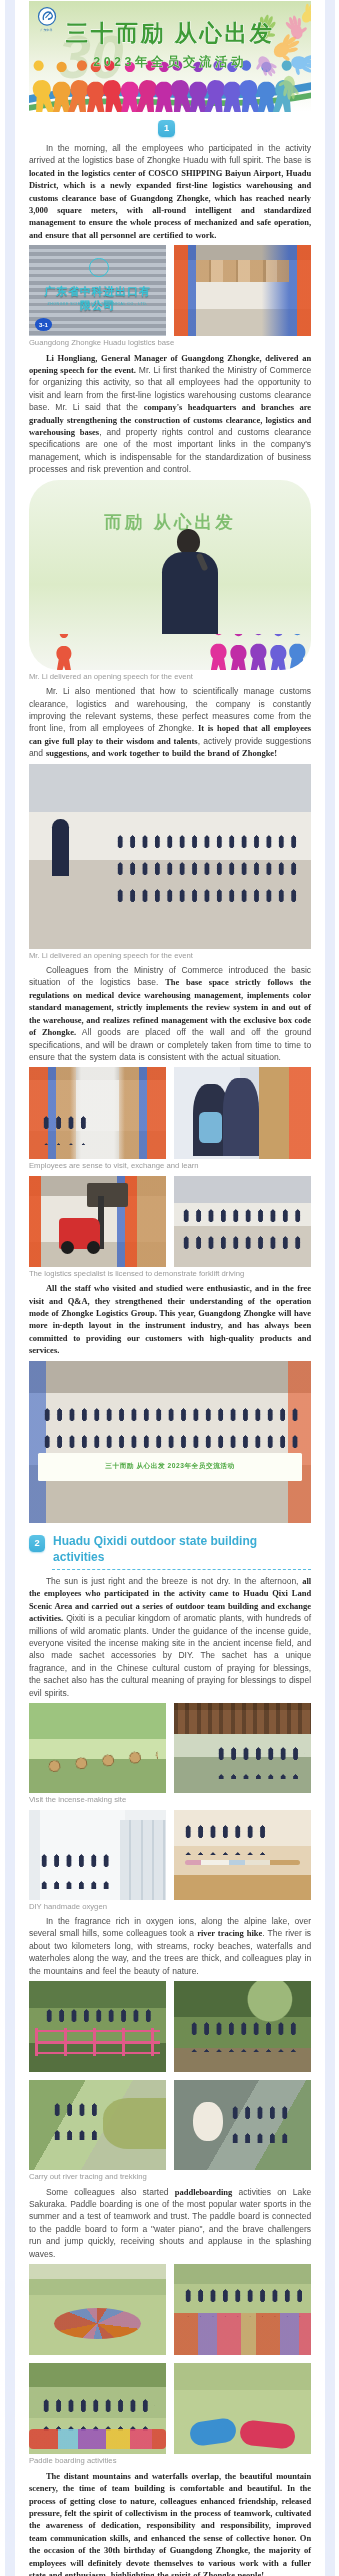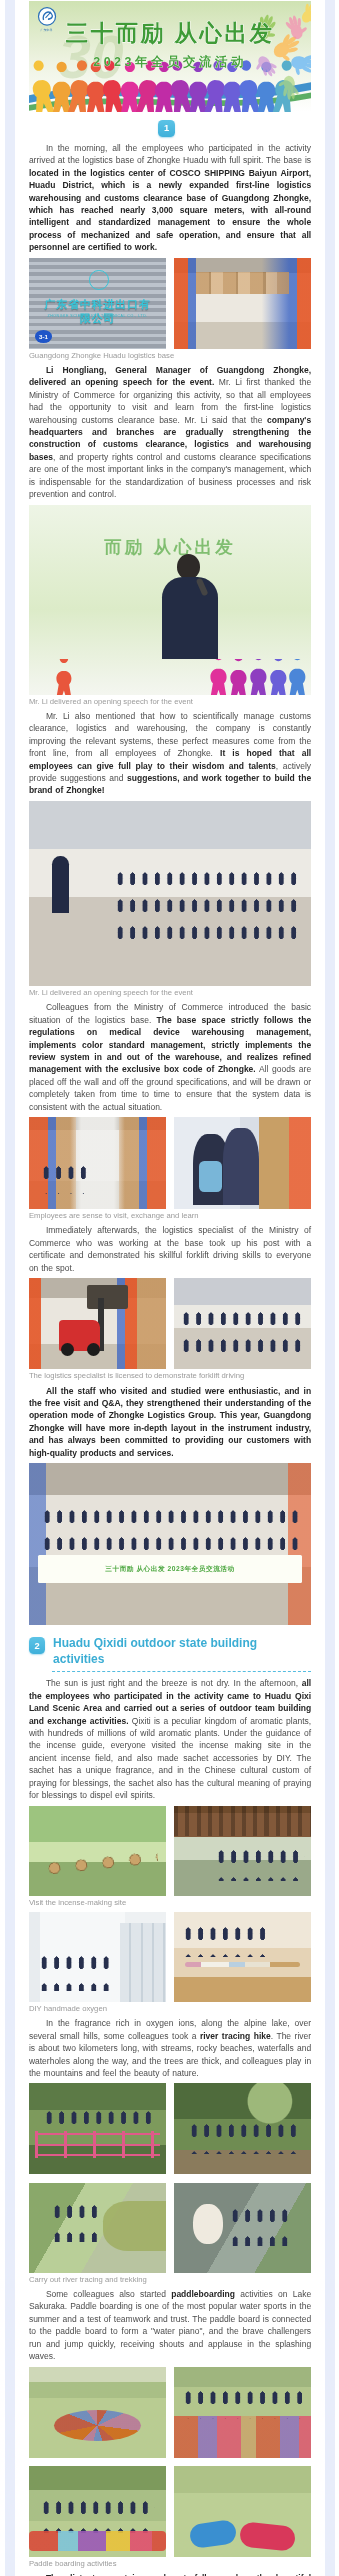--- a/index.html
+++ b/index.html
@@ -21,21 +21,21 @@
   }
   .sec-title{
     color:#3badd4;font-size:12px;font-weight:bold;line-height:1.3;
     border-bottom:1px dashed #55bce0;padding:0 5.2px 3.6px 1px;
   }
   
   .body-text{
     margin:3.1px 0;color:#4d4d4d;font-size:8.5px;line-height:12.4px;
     text-align:justify;text-indent:2em;word-spacing:0.5px;
   }
-  .body-text b{color:#262626;}
+  .body-text b{color:#262626;font-family:Liberation Serif, serif;}
   .caption{
     margin:1px 0 3.1px 0;color:#9b9b9b;font-size:7.7px;line-height:11.3px;
   }
   
   .imgarea{margin:4.1px 0.5px 0 0.5px;}
   .prow{display:flex;gap:8.2px;}
   .ph{position:relative;overflow:hidden;background:#d8d8d8;flex:1;}
   .ph.single{width:100%;}
   .crowd{position:absolute;
     background-image:radial-gradient(ellipse 4.1px 9.3px at 50% 55%,#27304e 68%,transparent 70%);
@@ -48,21 +48,21 @@
     font-size:3.6px;letter-spacing:0.5px;}
   .sign-logo{position:absolute;left:44%;top:14%;width:17.5px;height:17.5px;border-radius:50%;
     border:1.5px solid #35c4d8;}
   .sign-badge{position:absolute;left:4%;bottom:6%;width:17.5px;height:13px;background:#1f55c8;
     border-radius:50%;color:#fff;font-size:6.2px;font-weight:bold;display:flex;align-items:center;justify-content:center;}
   .ph-racks{background:
     linear-gradient(90deg,rgba(228,86,38,.9) 0 10%,rgba(47,92,196,.75) 10% 16%,transparent 16% 36%,transparent 64%,rgba(47,92,196,.75) 84% 90%,rgba(228,86,38,.9) 90% 100%),
     linear-gradient(180deg,#b3aca0 0 16%,#ece8e0 16% 70%,#cfc8ba 70%);}
   .ph-racks::after{content:"";position:absolute;left:16%;right:16%;top:16%;height:24%;
     background:repeating-linear-gradient(90deg,#c2945e 0 13.4px,#a87c48 13.4px 15.5px,#d8b284 15.5px 27px);opacity:.8;}
-  .ph-speech{background:linear-gradient(180deg,#eef5e6,#dcebc8 55%,#f4f6f0);}
+  .ph-speech{background:linear-gradient(180deg,#eef5e6,#dcebc8 55%,#f4f6f0);border-radius:30px;}
   .speech-txt{position:absolute;left:4%;top:16%;width:92%;text-align:center;color:#5fae4e;
     font-size:17.5px;font-weight:bold;letter-spacing:3.1px;opacity:.75;white-space:nowrap;}
   .speech-man{position:absolute;left:46%;top:26%;width:62px;height:103px;}
   .speech-man .head{position:absolute;left:18.5px;top:0;width:23px;height:25px;border-radius:50% 50% 46% 46%;background:#2e2a28;}
   .speech-man .bodyb{position:absolute;left:3.1px;top:23px;width:56px;height:82px;border-radius:20.6px 20.6px 0 0;background:#232c44;}
   .speech-man .mic{position:absolute;left:40px;top:24px;width:6.2px;height:17.5px;border-radius:3.1px;background:#444;transform:rotate(-24deg);}
   .ph-crowdhall{background:linear-gradient(180deg,#cdd1d6 0 26%,#eceae4 26% 52%,#cdc7bd 52%);}
   .ph-aisle{background:
     linear-gradient(90deg,transparent 0 30%,rgba(240,240,238,.9) 38% 62%,transparent 70%),
     linear-gradient(90deg,rgba(228,86,38,.85) 0 14%,rgba(47,92,196,.7) 14% 20%,rgba(200,150,94,.8) 20% 34%,transparent 34% 66%,rgba(200,150,94,.8) 66% 80%,rgba(47,92,196,.7) 80% 86%,rgba(228,86,38,.85) 86% 100%),
@@ -243,21 +243,20 @@
         <div class="crowd" style="left:8%;width:34%;top:44%;height:40%"></div>
       </div>
       <div class="ph ph-inspect" style="height:92px">
         <div class="p1"></div>
           <div class="p2"></div>
           <div class="bag"></div>
       </div>
     </div>
     <div class="caption">Employees are sense to visit, exchange and learn</div>
 
-    <p class="body-text"><span>Immediately afterwards, the logistics specialist of the Ministry of Commerce who was working at the base took up his post with a certificate and demonstrated his skillful forklift driving skills to everyone on the spot.</span></p>
 
     <div class="imgarea prow">
       <div class="ph ph-fork" style="height:91px">
         <div class="fork-load"></div>
           <div class="fork-mast"></div>
           <div class="fork-body"></div>
         <div class="fork-w1"></div>
           <div class="fork-w2"></div>
       </div>
       <div class="ph ph-watch" style="height:91px">

